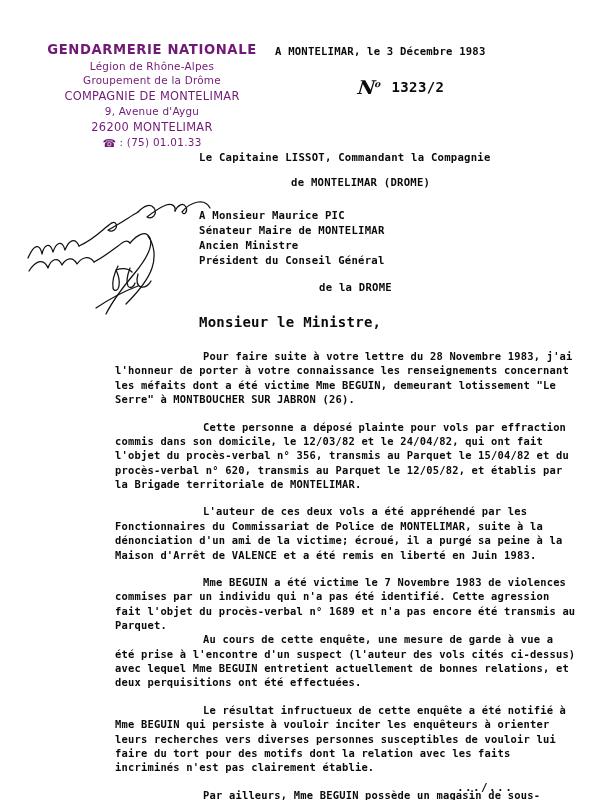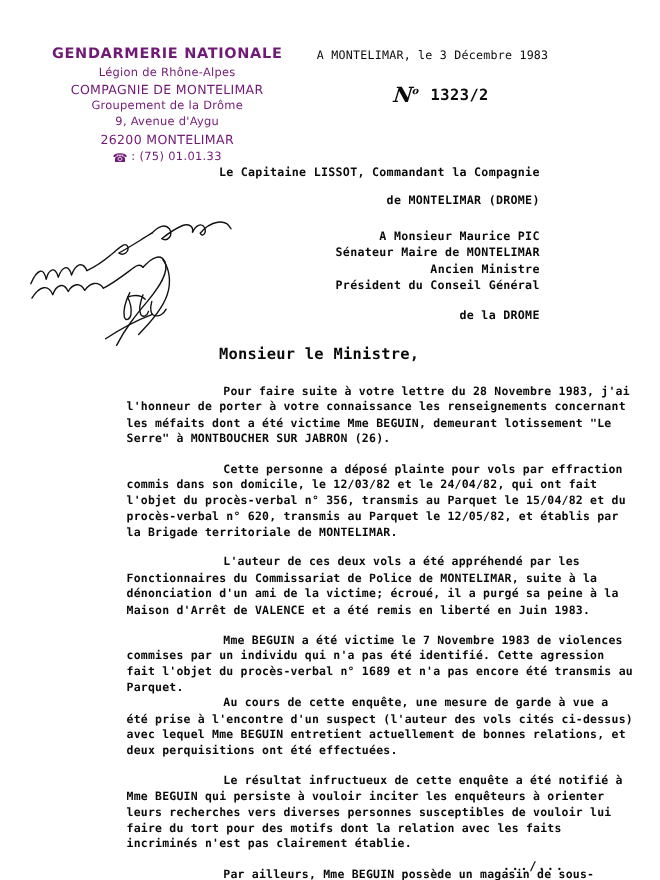--- a/index.html
+++ b/index.html
@@ -64,25 +64,25 @@
   .phone-glyph {
     font-size: 11px;
     line-height: 1;
     position: relative;
     top: 1px;
   }
 
   
   .datum {
     position: absolute;
-    left: 288px;
+    left: 275px;
     top: 45px;
     font-size: 10.6px;
     letter-spacing: 0.2px;
-    font-weight: normal;
+    font-weight: bold;
     white-space: nowrap;
   }
   .refline {
     position: absolute;
     left: 358px;
     top: 74px;
     display: flex;
     align-items: baseline;
     gap: 12px;
     white-space: nowrap;
@@ -110,21 +110,20 @@
   
   .addressee {
     position: absolute;
     left: 199px;
     top: 150px;
     font-size: 10.6px;
     font-weight: bold;
     letter-spacing: 0.25px;
     line-height: 1.42;
     white-space: nowrap;
-    text-align: right;
   }
   .addr-indent-1 { margin-left: 92px; margin-top: 10px; }
   .addr-gap      { margin-top: 18px; }
   .addr-indent-2 { margin-left: 120px; margin-top: 12px; }
 
   
   .handnote {
     position: absolute;
     left: 26px;
     top: 196px;
@@ -175,22 +174,22 @@
   }
 </style>
 </head>
 <body>
 
 <div class="page">
 
   <div class="letterhead">
     <div class="lh-title">GENDARMERIE NATIONALE</div>
     <div class="lh-line">Légion de Rhône-Alpes</div>
+    <div class="lh-line">Groupement de la Drôme</div>
     <div class="lh-line strong">COMPAGNIE DE MONTELIMAR</div>
-    <div class="lh-line">Groupement de la Drôme</div>
     <div class="lh-line">9, Avenue d'Aygu</div>
     <div class="lh-line strong">26200 MONTELIMAR</div>
     <div class="lh-phone">
       <span class="phone-glyph">☎</span>
       <span>: (75) 01.01.33</span>
     </div>
   </div>
 
   <div class="datum">A MONTELIMAR, le 3 Décembre 1983</div>
 

